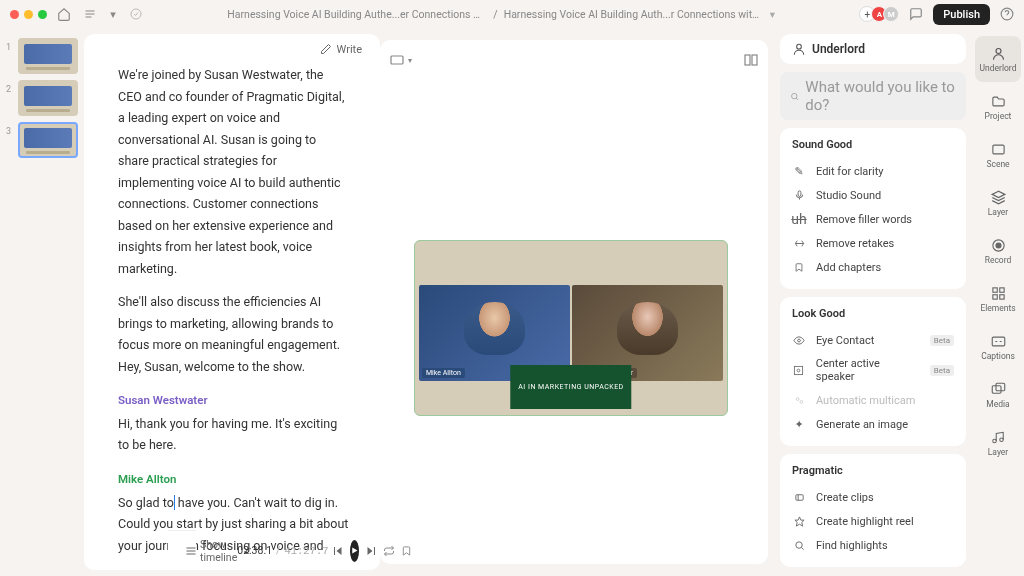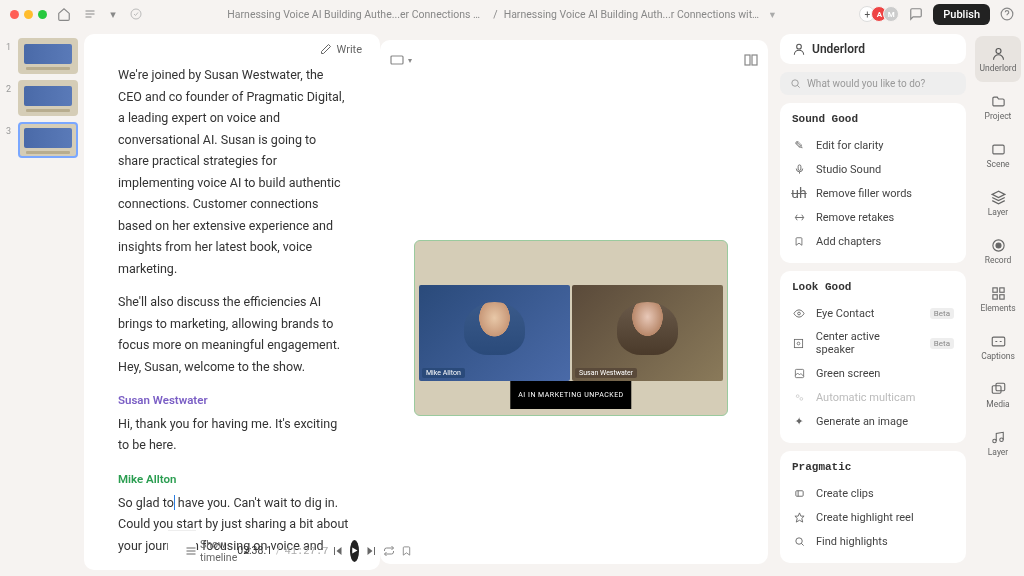--- a/index.html
+++ b/index.html
@@ -40,27 +40,27 @@
   
   .preview-wrap { width:388px;background:#fff;border-radius:10px;margin:6px;position:relative;padding:8px 10px;}
   .preview-controls { height:24px;display:flex;align-items:center;justify-content:space-between;color:#888;font-size:11px;}
   .preview-canvas { position:absolute;top:200px;left:34px;width:314px;height:176px;background:#d5cdb7;border:1.5px solid #9aca9e;border-radius:6px;overflow:hidden;}
   .video-split { position:absolute;top:44px;left:4px;right:4px;height:96px;display:flex;gap:2px;}
   .vpane { flex:1;background:linear-gradient(135deg,#2a4a7a,#4a6aa8);position:relative;border-radius:2px;overflow:hidden;}
   .vpane::before { content:'';position:absolute;left:30%;top:18%;width:40%;height:55%;background:radial-gradient(ellipse at 50% 30%,#e8c8a8 0%,#c89878 35%,transparent 36%),linear-gradient(#3a5a8a,#2a4a7a);border-radius:50% 50% 40% 40%;}
   .vpane.right { background:linear-gradient(135deg,#5a4a3a,#8a7a5a);}
   .vpane.right::before { background:radial-gradient(ellipse at 50% 28%,#e8c8b8 0%,#b8886a 35%,transparent 36%),linear-gradient(#6a5a4a,#4a3a2a);}
   .name-tag { position:absolute;bottom:3px;left:3px;background:#2a4a7a;color:#fff;font-size:7px;padding:1px 4px;border-radius:2px;}
-  .caption-bar { position:absolute;bottom:6px;left:50%;transform:translateX(-50%);background:#000000;color:#fff;font-size:7px;padding:10px 8px;letter-spacing:0.5px;}
+  .caption-bar { position:absolute;bottom:6px;left:50%;transform:translateX(-50%);background:#14532d;color:#fff;font-size:7px;padding:18px 8px;letter-spacing:0.5px;}
   
   .sidebar { width:192px;display:flex;flex-direction:column;gap:8px;padding:6px 6px 6px 0;}
   .underlord-header { background:#fff;border-radius:10px;padding:8px 12px;display:flex;align-items:center;gap:6px;font-size:12px;font-weight:600;color:#333;}
-  .search-box { background:#eee;border-radius:8px;padding:6px 10px;display:flex;align-items:center;gap:6px;font-size:10px;color:#999;}
+  .search-box { background:#eee;border-radius:8px;padding:6px 10px;display:flex;align-items:center;gap:6px;font-size:15px;color:#999;}
   .section { background:#fff;border-radius:10px;padding:10px 12px;}
-  .section-title { font-size:11px;font-weight:600;color:#333;margin-bottom:8px;font-family:Liberation Mono, monospace;}
+  .section-title { font-size:11px;font-weight:600;color:#333;margin-bottom:8px;}
   .action-row { display:flex;align-items:center;gap:10px;padding:5px 0;font-size:11px;color:#444;cursor:pointer;}
   .action-icon { width:14px;height:14px;display:flex;align-items:center;justify-content:center;color:#666;font-size:11px;}
   .action-row.disabled { color:#bbb;text-align:right;}
   .badge-beta { background:#eee;color:#888;font-size:8px;padding:1px 4px;border-radius:3px;margin-left:auto;}
   
   .rail { width:52px;background:#f6f3f1;display:flex;flex-direction:column;align-items:center;padding:8px 0;gap:2px;}
   .rail-item { width:46px;height:46px;display:flex;flex-direction:column;align-items:center;justify-content:center;gap:2px;font-size:8.5px;color:#666;border-radius:8px;cursor:pointer;}
   .rail-item.active { background:#e8e4e0;}
   .rail-icon { width:16px;height:16px;display:flex;align-items:center;justify-content:center;}
   
@@ -306,29 +306,20 @@
       <div class="action-row">
           <div class="action-icon">
             <svg width="11" height="11" viewBox="0 0 24 24" fill="none" stroke="#666" stroke-width="1.8">
               <rect x="3" y="3" width="18" height="18"></rect>
               <circle cx="12" cy="12" r="3"></circle>
             </svg>
           </div>
           <span>Center active speaker</span>
           <span class="badge-beta">Beta</span>
         </div>
-      <div class="action-row">
-          <div class="action-icon">
-            <svg width="11" height="11" viewBox="0 0 24 24" fill="none" stroke="#666" stroke-width="1.8">
-              <rect x="3" y="3" width="18" height="18" rx="2"></rect>
-              <path d="M3 16l5-5 4 4 3-3 6 6"></path>
-            </svg>
-          </div>
-          <span>Green screen</span>
-        </div>
       <div class="action-row disabled">
           <div class="action-icon" style="color:#ccc;">
             <svg width="11" height="11" viewBox="0 0 24 24" fill="none" stroke="#ccc" stroke-width="1.8">
               <circle cx="8" cy="9" r="3"></circle>
               <circle cx="16" cy="15" r="3"></circle>
             </svg>
           </div>
           <span>Automatic multicam</span>
         </div>
       <div class="action-row">

